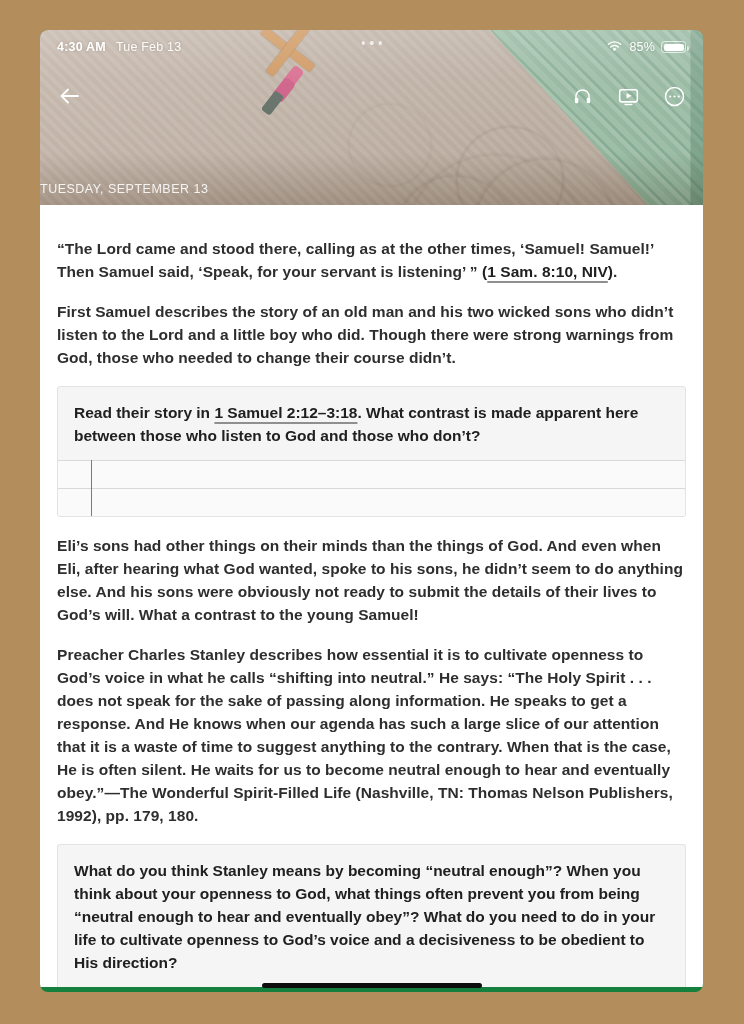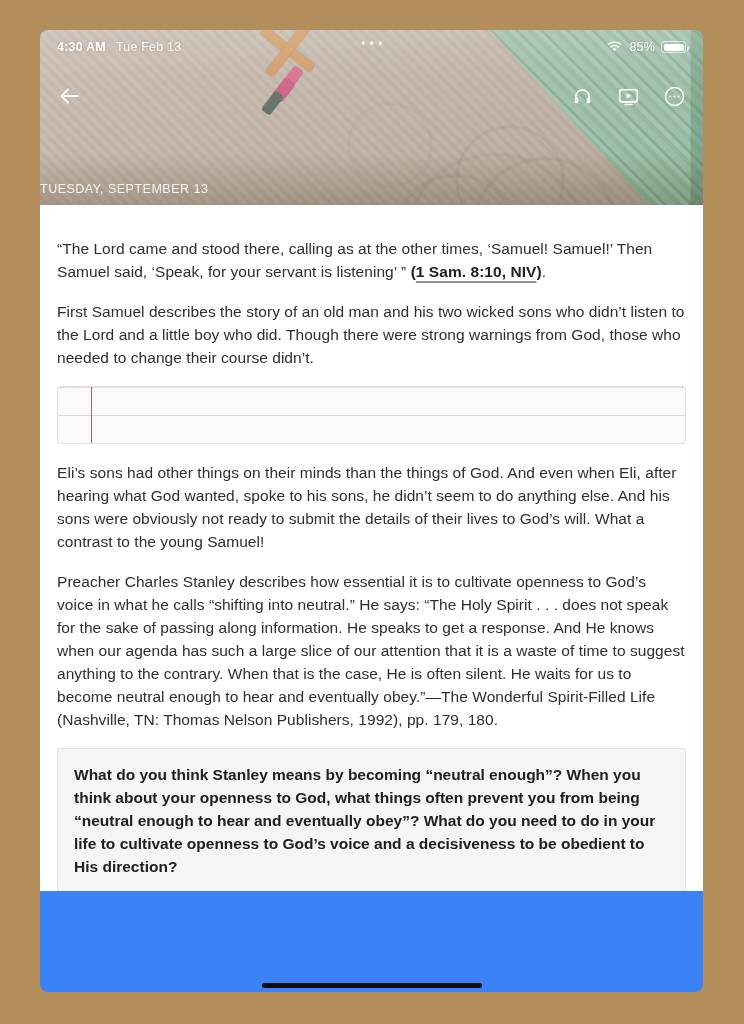--- a/index.html
+++ b/index.html
@@ -5,21 +5,21 @@
   * { margin:0; padding:0; box-sizing:border-box; }
   html,body { width:744px; height:1024px; }
   body {
     background:#b38d5c;
     font-family:"Liberation Sans", sans-serif;
     position:relative;
     overflow:hidden;
   }
   .screen {
     position:absolute; left:40px; top:30px; width:663px; height:962px;
-    background:#3b82f6; border-radius:8px; overflow:hidden;
+    background:#15803d; border-radius:8px; overflow:hidden;
   }
 
   
   .header {
     position:relative; height:175px; overflow:hidden;
     background:
       radial-gradient(circle at 470px 150px, rgba(0,0,0,0) 51px, rgba(110,92,80,0.20) 53px, rgba(0,0,0,0) 56px),
       radial-gradient(circle at 505px 200px, rgba(0,0,0,0) 69px, rgba(110,92,80,0.18) 71px, rgba(0,0,0,0) 75px),
       radial-gradient(circle at 415px 205px, rgba(0,0,0,0) 57px, rgba(110,92,80,0.16) 59px, rgba(0,0,0,0) 63px),
       radial-gradient(circle at 455px 215px, rgba(0,0,0,0) 88px, rgba(110,92,80,0.14) 90px, rgba(0,0,0,0) 94px),
@@ -68,21 +68,21 @@
     position:absolute; left:0; bottom:9px; z-index:5;
     color:rgba(255,255,255,0.88); font-size:12.5px; letter-spacing:0.5px; font-weight:400;
   }
 
   
   .content { padding:32px 17px 0; background:#fff; }
   .para {
     font-size:15.5px; line-height:23px; color:#2e2e2e; margin:0 0 17px;
     letter-spacing:0.05px;
   }
-  .seg-n { font-weight:400; }
+  .seg-n { font-weight:700; }
   .seg-b { font-weight:700; color:#202020; }
   .seg-i { font-style:italic; }
   .seg-bu {
     font-weight:700; color:#202020;
     text-decoration:underline; text-decoration-color:#8f8f8f;
     text-decoration-thickness:1.5px; text-underline-offset:4px;
   }
   .qbox {
     border:1px solid #e4e2e4; border-radius:3px; background:#f6f5f6;
     margin:0 0 17px; overflow:hidden;
@@ -183,20 +183,21 @@
 
     <div class="date-label">TUESDAY, SEPTEMBER 13</div>
   </div>
 
   <div class="content">
 
     <p class="para"><span class="seg-n">“The Lord came and stood there, calling as at the other times, ‘Samuel! Samuel!’ Then Samuel said, ‘Speak, for your servant is listening’ ” </span><span class="seg-b">(</span><span class="seg-bu">1 Sam. 8:10, NIV</span><span class="seg-b">)</span><span class="seg-n">.</span></p>
     <p class="para"><span class="seg-n">First Samuel describes the story of an old man and his two wicked sons who didn’t listen to the Lord and a little boy who did. Though there were strong warnings from God, those who needed to change their course didn’t.</span></p>
 
     <div class="qbox">
+      <div class="qbox-question"><span class="seg-b">Read their story in </span><span class="seg-bu">1 Samuel 2:12–3:18</span><span class="seg-b">. What contrast is made apparent here between those who listen to God and those who don’t?</span></div>
       <div class="answer-area">
         <div class="answer-row"></div>
         <div class="answer-row"></div>
         <div class="red-margin-line"></div>
       </div>
     </div>
 
     <p class="para"><span class="seg-n">Eli’s sons had other things on their minds than the things of God. And even when Eli, after hearing what God wanted, spoke to his sons, he didn’t seem to do anything else. And his sons were obviously not ready to submit the details of their lives to God’s will. What a contrast to the young Samuel!</span></p>
     <p class="para"><span class="seg-n">Preacher Charles Stanley describes how essential it is to cultivate openness to God’s voice in what he calls “shifting into neutral.” He says: “The Holy Spirit . . . does not speak for the sake of passing along information. He speaks to get a response. And He knows when our agenda has such a large slice of our attention that it is a waste of time to suggest anything to the contrary. When that is the case, He is often silent. He waits for us to become neutral enough to hear and eventually obey.”—The Wonderful Spirit-Filled Life (Nashville, TN: Thomas Nelson Publishers, 1992), pp. 179, 180.</span></p>
 

